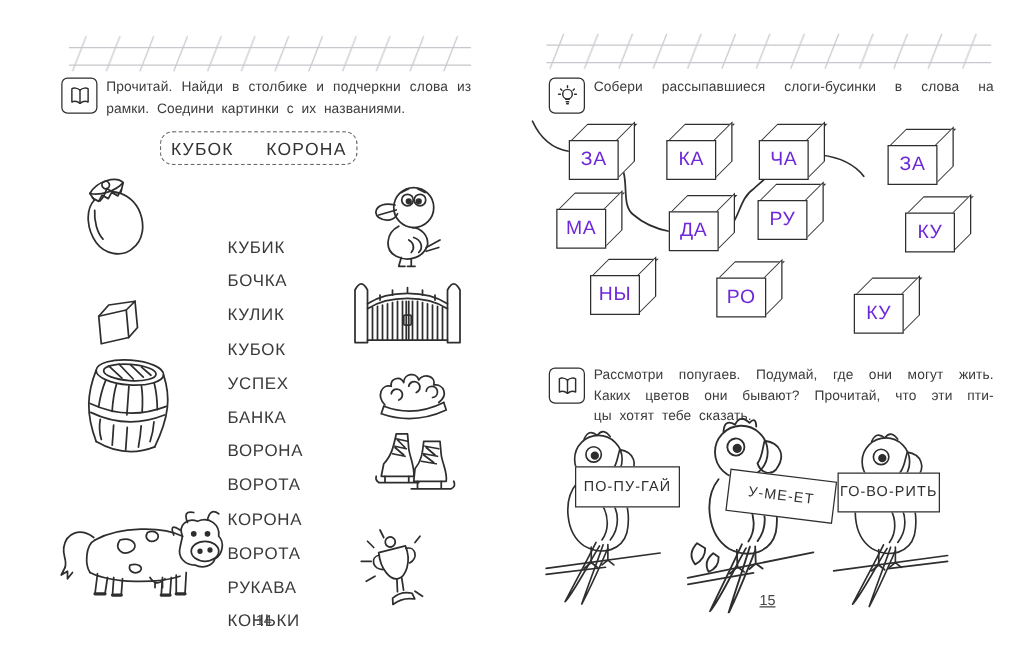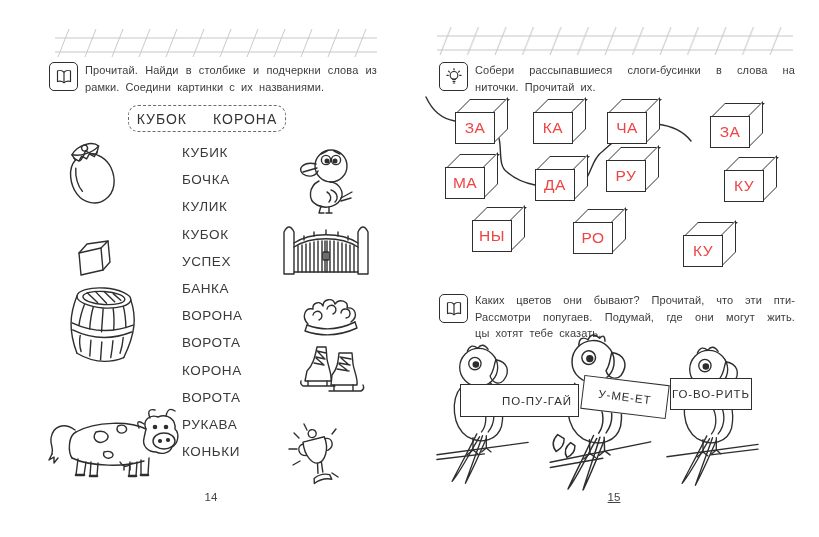--- a/index.html
+++ b/index.html
@@ -11,25 +11,25 @@
   svg{display:block;}
   .lineart{stroke:#2e2e2e;fill:none;stroke-width:1.4;stroke-linecap:round;stroke-linejoin:round;}
   
   .task-icon{width:27px;height:27px;border:1.5px solid #2e2e2e;border-radius:5px;display:flex;align-items:center;justify-content:center;background:#fff;}
   .task-text{font-size:11px;line-height:16.6px;color:#3c3c3c;letter-spacing:.1px;}
   .jline{text-align:justify;text-align-last:justify;}
   .jlast{text-align:left;word-spacing:3px;}
   
   .frame{border:1.6px dashed #6a6a6a;border-radius:10px;display:flex;align-items:center;justify-content:center;gap:26px;font-size:14px;letter-spacing:1px;color:#333;}
   
-  .wordlist{font-size:13.5px;letter-spacing:.6px;color:#3a3a3a;}
+  .wordlist{font-size:13.5px;letter-spacing:.6px;color:#3a3a3a;margin-top:45px;}
   .wordlist div{height:27.2px;line-height:27.2px;}
   
   .cube{position:absolute;width:51px;height:43px;}
-  .cube .f{position:absolute;left:0;top:13px;width:38px;height:30px;border:1.5px solid #2e2e2e;background:#fff;display:flex;align-items:center;justify-content:center;font-size:15.5px;color:#ef4444;letter-spacing:.5px;}
+  .cube .f{position:absolute;left:0;top:13px;width:38px;height:30px;border:1.5px solid #2e2e2e;background:#fff;display:flex;align-items:center;justify-content:center;font-size:15.5px;color:#6d28d9;letter-spacing:.5px;}
   .cube .t{position:absolute;left:0;top:0;width:38px;height:13px;border:1.5px solid #2e2e2e;background:#fff;transform:skewX(-45deg);transform-origin:0 100%;}
   .cube .r{position:absolute;left:38px;top:13px;width:13px;height:30px;border:1.5px solid #2e2e2e;background:#fff;transform:skewY(-45deg);transform-origin:0 0;}
   .key-line{font-size:11.3px;color:#3c3c3c;word-spacing:4px;letter-spacing:.2px;}
   
   .sign{position:absolute;background:#fff;border:1.4px solid #2e2e2e;display:flex;align-items:center;justify-content:center;font-size:11.5px;letter-spacing:.9px;color:#2f2f2f;z-index:5;}
   .pagenum{font-size:11.5px;color:#444;text-align:center;width:30px;}
 </style>
 </head>
 <body>
 
@@ -200,21 +200,20 @@
 
   <div class="abs task-icon" style="left:29px;top:62px;">
     <svg width="20" height="20" viewBox="0 0 24 24" class="lineart" stroke-width="1.5">
       <circle cx="12" cy="10" r="4.6"></circle>
       <path d="M10.4,15 L13.6,15 M10.8,17.2 L13.2,17.2 M11.2,19.2 L12.8,19.2"></path>
       <path d="M12,2 L12,3.6 M5.4,5 L6.6,6.2 M18.6,5 L17.4,6.2 M3.5,10 L5.2,10 M18.8,10 L20.5,10" stroke-dasharray="2 1.4"></path>
     </svg>
   </div>
   <div class="abs task-text" style="left:65px;top:62px;width:320px;">
     <div class="jline">Собери рассыпавшиеся слоги-бусинки в слова на</div>
-    <div class="jlast">ниточки. Прочитай их.</div>
   </div>
 
   <svg class="abs" style="left:0;top:0;" width="409" height="537" viewBox="0 0 409 537">
     <g fill="none" stroke="#2e2e2e" stroke-width="1.4" stroke-linecap="round">
       <path d="M16,97 C22,110 32,119 45,121"></path>
       <path d="M83,129 C96,138 85,164 97,172 C105,179 115,183 125,185"></path>
       <path d="M165,186 C182,184 179,160 193,151 C196,148 200,145 203,142"></path>
       <path d="M247,124 C263,126 274,132 281,141"></path>
     </g>
   </svg>
@@ -298,22 +297,22 @@
     </div>
 
 
   <div class="abs task-icon" style="left:29px;top:294px;">
     <svg width="20" height="20" viewBox="0 0 24 24" class="lineart" stroke-width="1.5">
       <path d="M12 6.2 C9.4 3.8 5.8 3.8 4.2 4.8 L4.2 17.5 C6.2 16.6 9.6 16.9 12 18.8 C14.4 16.9 17.8 16.6 19.8 17.5 L19.8 4.8 C18.2 3.8 14.6 3.8 12 6.2 Z"></path>
       <path d="M12 6.2 L12 18.8"></path>
     </svg>
   </div>
   <div class="abs task-text" style="left:65px;top:292px;width:320px;">
+    <div class="jline">Рассмотри попугаев. Подумай, где они могут жить.</div>
     <div class="jline">Каких цветов они бывают? Прочитай, что эти пти-</div>
-    <div class="jline">Рассмотри попугаев. Подумай, где они могут жить.</div>
     <div class="jlast">цы хотят тебе сказать.</div>
   </div>
 
   <svg class="abs lineart" style="left:25px;top:337px;" width="95" height="150" viewBox="0 0 100 150">
     <path d="M2,120 L98,107 M2,125 L52,119"></path>
     <path d="M44,98 C34,118 24,136 18,148 C26,139 36,119 47,101"></path>
     <path d="M50,100 C43,120 36,138 32,150 C39,137 47,119 54,103"></path>
     <path d="M28,48 C16,62 18,90 34,101 C50,110 66,104 70,90 C74,72 68,54 58,44"></path>
     <path d="M56,62 C64,72 64,86 56,96 M49,66 C55,76 55,88 49,96"></path>
     <circle cx="46" cy="28" r="20"></circle>
@@ -346,18 +345,18 @@
     <path d="M28,48 C16,62 18,90 34,101 C50,110 66,104 70,90 C74,72 68,54 58,44"></path>
     <path d="M56,62 C64,72 64,86 56,96 M49,66 C55,76 55,88 49,96"></path>
     <circle cx="46" cy="28" r="20"></circle>
     <path d="M34,11 Q38,2 45,8 Q50,1 56,9"></path>
     <circle cx="42" cy="24" r="6.5" fill="#fff"></circle>
     <circle cx="43" cy="25" r="2.8" fill="#2e2e2e"></circle>
     <path d="M64,20 C76,22 80,32 72,42 C67,47 60,44 58,37 C62,32 62,26 64,20 Z"></path>
     <path d="M40,102 L40,115 M40,115 L34,120 M40,115 L45,119 M54,100 L54,113 M54,113 L49,117 M54,113 L59,117"></path>
   </svg>
 
-  <div class="sign" style="left:50px;top:384px;width:82px;height:31px;padding-left:35px;">ПО-ПУ-ГАЙ</div>
+  <div class="sign" style="left:50px;top:373px;width:82px;height:31px;">ПО-ПУ-ГАЙ</div>
   <div class="sign" style="left:172px;top:380px;width:84px;height:32px;transform:rotate(7deg);">У-МЕ-ЕТ</div>
   <div class="sign" style="left:260px;top:378px;width:80px;height:30px;">ГО-ВО-РИТЬ</div>
 
-  <div class="abs pagenum" style="left:189px;top:491px;text-decoration:underline;">15</div>
+  <div class="abs pagenum" style="left:189px;top:475px;text-decoration:underline;">15</div>
 </section>
 
 </body></html>

